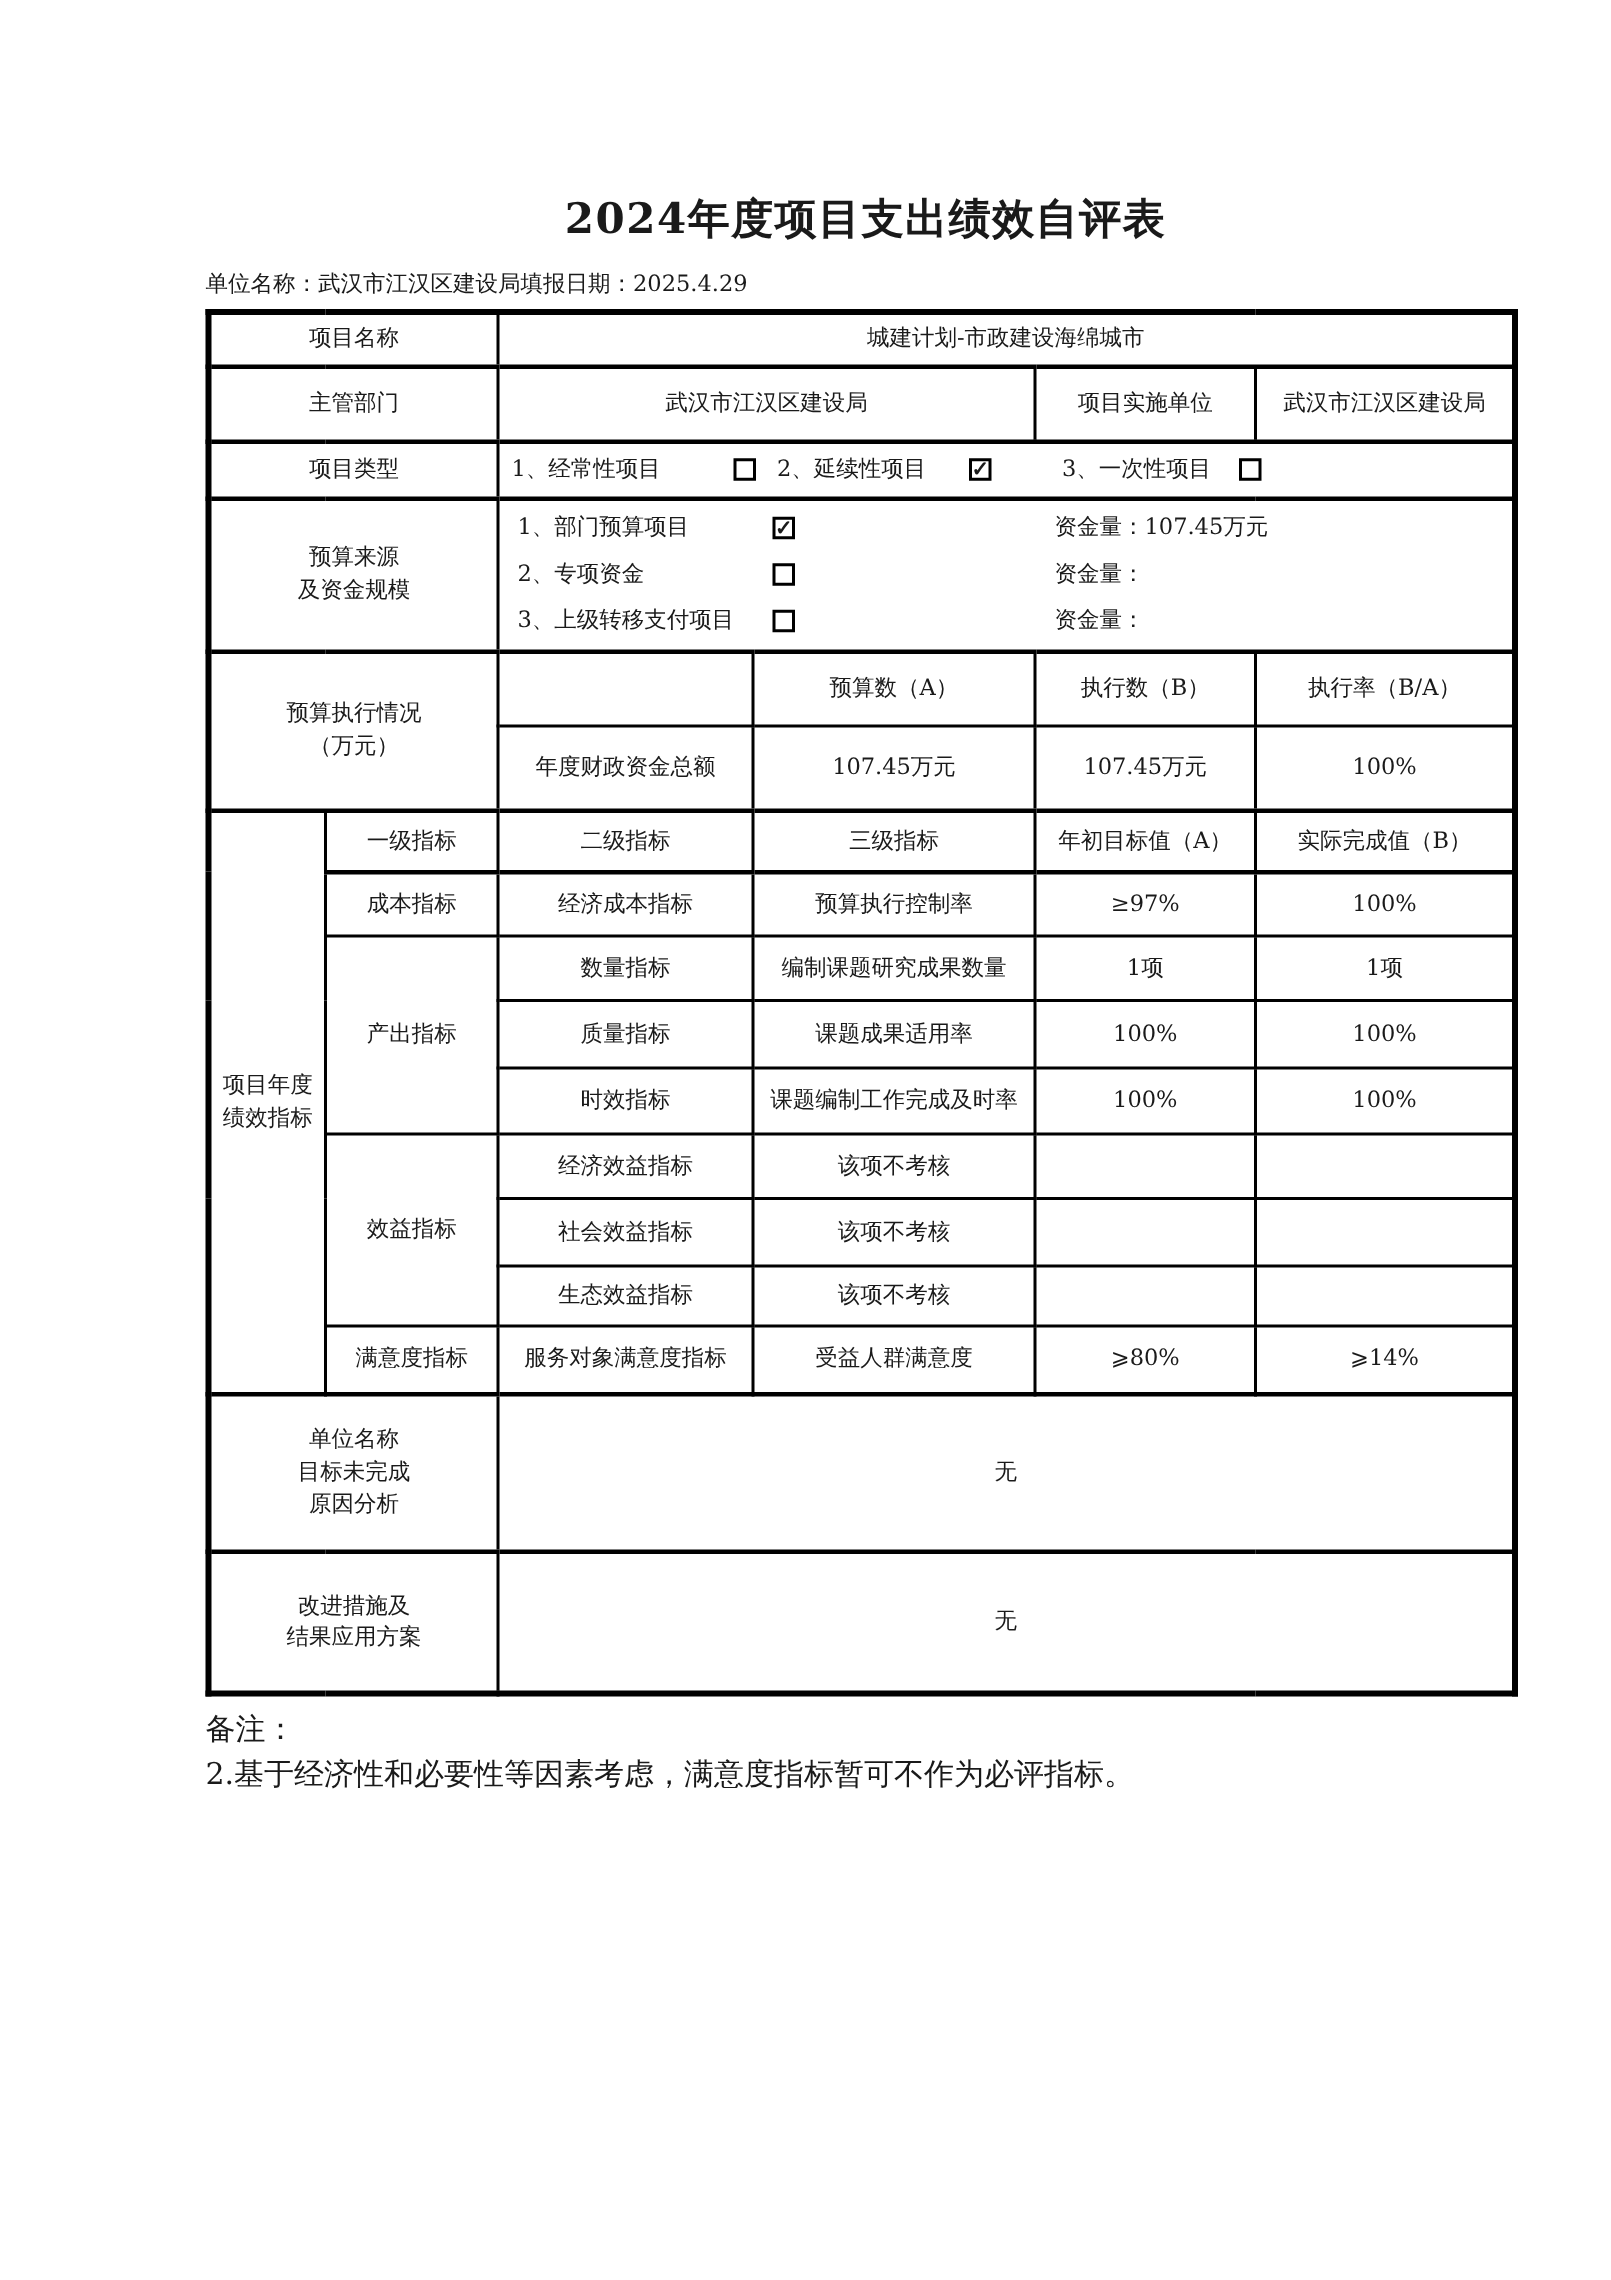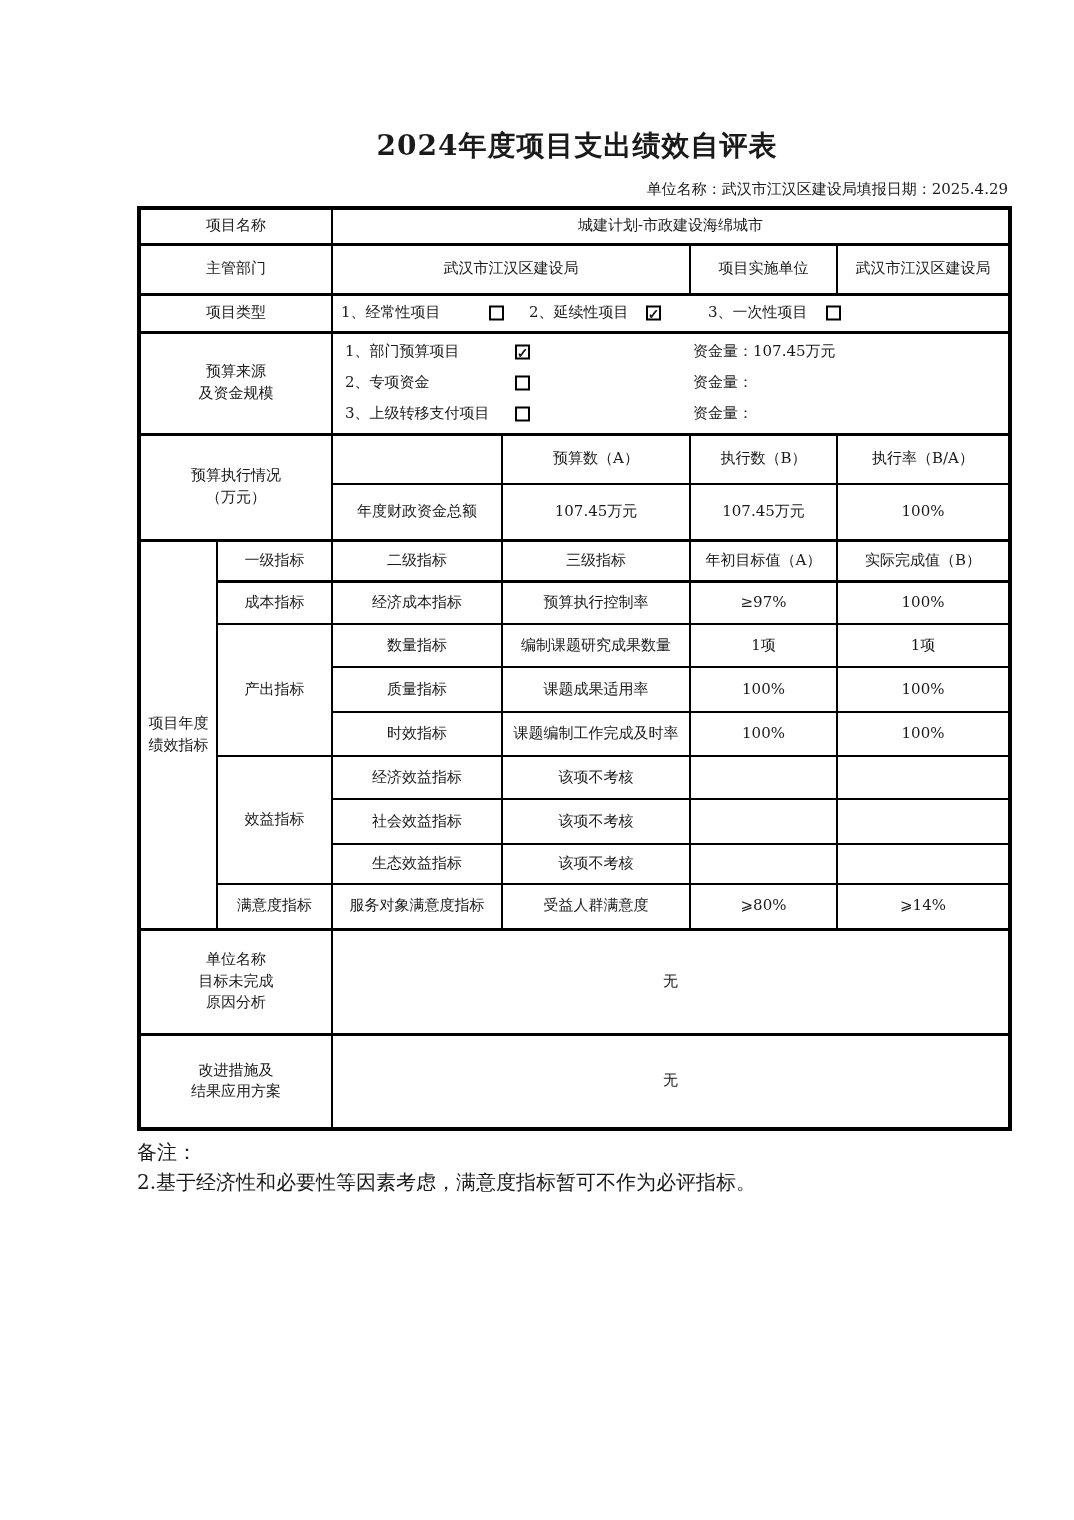--- a/index.html
+++ b/index.html
@@ -21,21 +21,21 @@
     text-align: center;
     font-size: 28px;
     font-weight: 700;
     letter-spacing: 1px;
     line-height: 36px;
   }
   .meta-row {
     width: 871px;
     margin: 15px 0 7px 97px;
     display: flex;
-    justify-content: flex-end;
+    justify-content: flex-start;
     font-size: 15px;
     line-height: 20px;
   }
   table.form {
     width: 871px;
     margin-left: 97px;
     border-collapse: collapse;
     table-layout: fixed;
     border: 4px solid #000;
     font-size: 15px;
@@ -66,24 +66,24 @@
   }
   
   .type-cell { position: relative; height: 34px; padding: 0; }
   .type-cell .frag { position: absolute; top: 50%; transform: translateY(-50%); white-space: nowrap; }
   
   .bs-cell { padding: 6px 0; }
   .bs-line { position: relative; height: 31px; }
   .bs-line .frag { position: absolute; top: 50%; transform: translateY(-50%); white-space: nowrap; }
   .bs-label { left: 8px; }
   .bs-box   { left: 178px; }
-  .bs-amount{ left: 356px; }
+  .bs-amount{ left: 366px; }
   .t-label1 { left: 8px; }
   .t-box1   { left: 156px; }
-  .t-label2 { left: 196px; text-align: center; }
+  .t-label2 { left: 185px; text-align: center; }
   .t-box2   { left: 313px; }
   .t-label3 { left: 375px; }
   .t-box3   { left: 493px; }
   
   .notes {
     width: 878px;
     margin: 10px 0 0 97px;
     font-size: 20px;
     line-height: 22px;
   }

